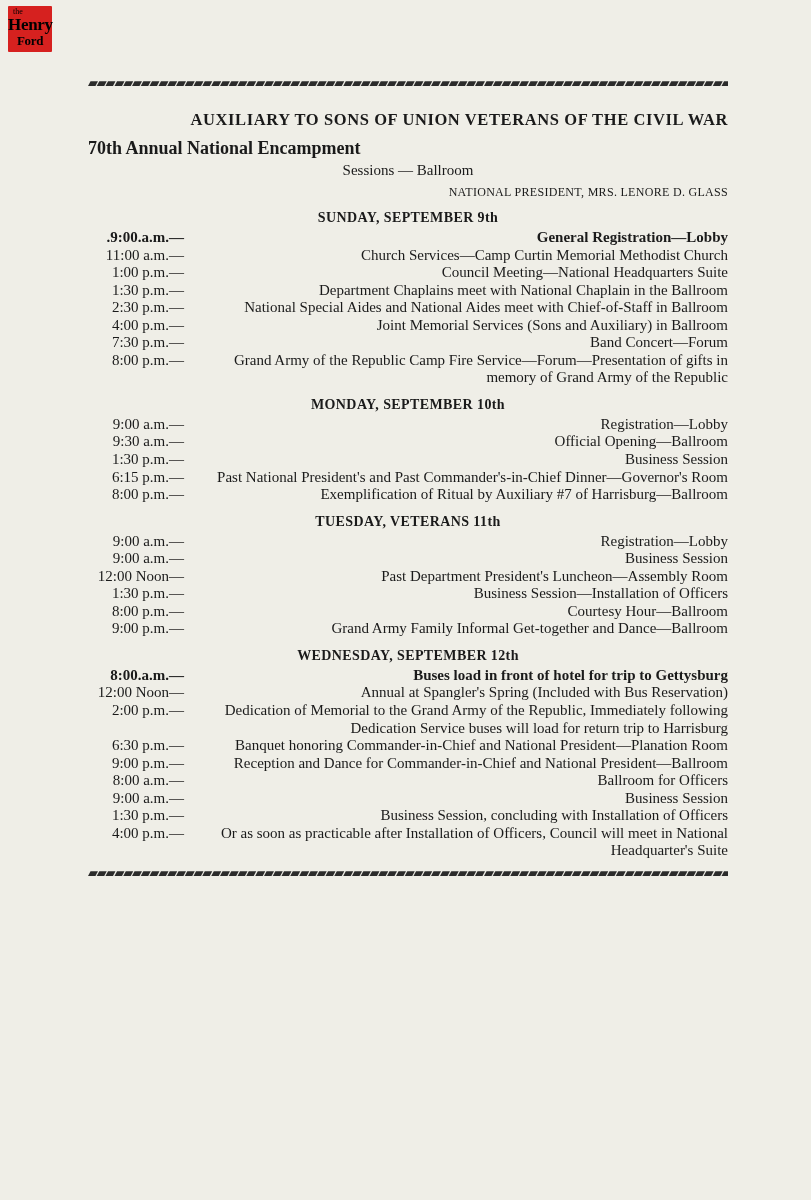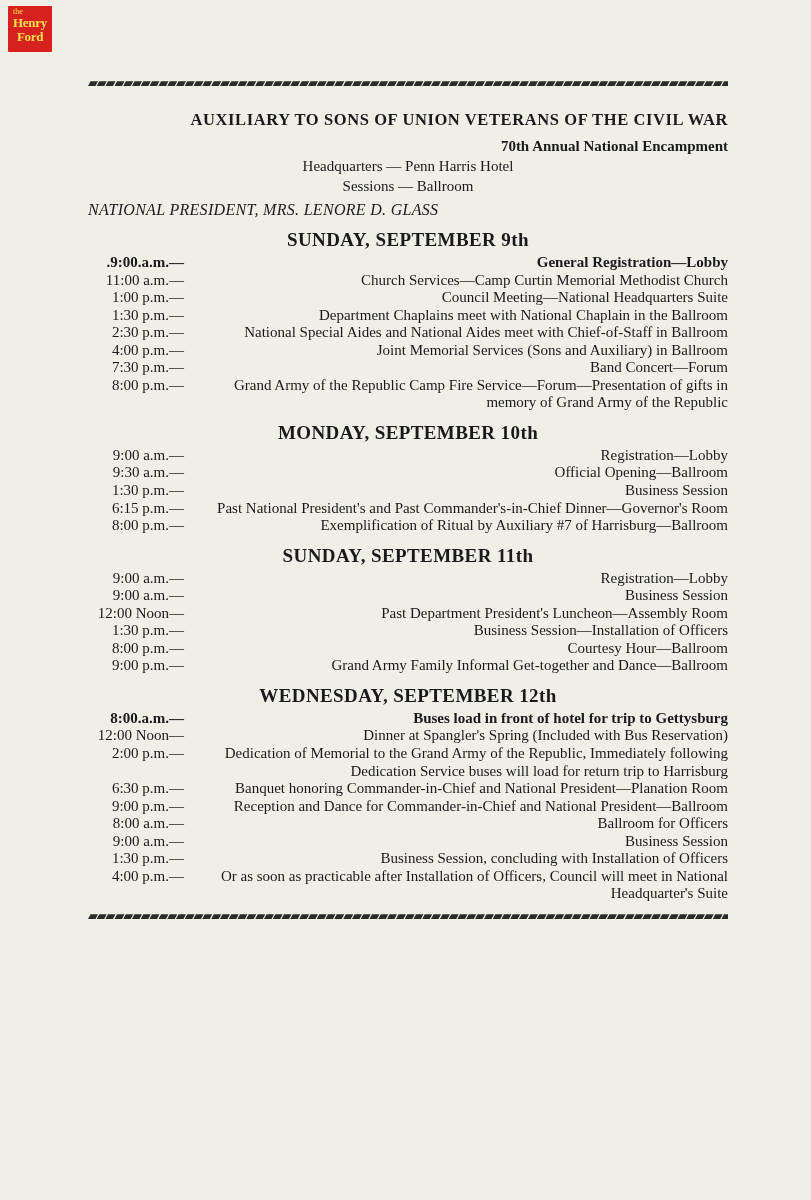--- a/index.html
+++ b/index.html
@@ -17,30 +17,30 @@
   }
 
   
   .logo {
     position: absolute;
     top: 6px;
     left: 8px;
     width: 44px;
     height: 46px;
     background: #d6211f;
-    color: #fde047;
+    color: #000000;
     font-family: "Liberation Serif", serif;
     text-align: center;
     line-height: 1.05;
     padding-top: 2px;
     box-sizing: border-box;
     border-radius: 1px;
   }
   .logo .l1 { font-size: 8px; display:block; text-align:left; padding-left:5px;}
-  .logo .l2 { font-size: 13px; display:block; font-weight: bold; letter-spacing: -0.3px;}
+  .logo .l2 { font-size: 17px; display:block; font-weight: bold; letter-spacing: -0.3px;}
   .logo .l3 { font-size: 13px; display:block; font-weight: bold; letter-spacing: -0.3px;}
 
   
   .page {
     position: absolute;
     left: 88px;
     top: 78px;
     width: 640px;
   }
 
@@ -60,40 +60,39 @@
 
   h1.title {
     font-size: 16.5px;
     font-weight: bold;
     text-align: right;
     letter-spacing: 0.6px;
     margin: 0 0 8px 0;
     font-family: "Liberation Serif", serif;
   }
   .subtitle1 {
-    font-size: 15px;
+    font-size: 18px;
     font-weight: bold;
-    text-align: right;
+    text-align: left;
     margin: 0 0 3px 0;
   }
   .subtitle2, .subtitle3 {
     font-size: 15px;
     text-align: center;
     margin: 0 0 3px 0;
   }
   .president {
-    font-size: 16px;
-    text-align: left;
+    font-size: 12px;
+    text-align: right;
     letter-spacing: 0.3px;
     margin: 6px 0 10px 0;
-    font-style: italic;
   }
 
   h2.day {
-    font-size: 19px;
+    font-size: 14px;
     font-weight: bold;
     text-align: center;
     letter-spacing: 0.4px;
     margin: 10px 0 3px 0;
   }
 
   table.sched {
     width: 100%;
     border-collapse: collapse;
     font-size: 15px;
@@ -127,21 +126,20 @@
   <span class="l2">Henry</span>
   <span class="l3">Ford</span>
 </div>
 
 <div class="page">
 
   <div class="rule rule-top">▰▰▰▰▰▰▰▰▰▰▰▰▰▰▰▰▰▰▰▰▰▰▰▰▰▰▰▰▰▰▰▰▰▰▰▰▰▰▰▰▰▰▰▰▰▰▰▰▰▰▰▰▰▰▰▰▰▰▰▰▰▰▰▰▰▰▰▰▰▰▰▰▰▰▰▰</div>
 
   <h1 class="title">AUXILIARY TO SONS OF UNION VETERANS OF THE CIVIL WAR</h1>
   <div class="subtitle1">70th Annual National Encampment</div>
-  <div class="subtitle2">Headquarters — Penn Harris Hotel</div>
   <div class="subtitle3">Sessions — Ballroom</div>
   <div class="president">NATIONAL PRESIDENT, MRS. LENORE D. GLASS</div>
 
   <div id="schedule-root">
       <h2 class="day">SUNDAY, SEPTEMBER 9th</h2>
       <table class="sched">
         <tbody>
           <tr class="bold">
             <td class="time">.9:00.a.m.—</td>
             <td class="desc">General Registration—Lobby</td>
@@ -194,21 +192,21 @@
           <tr>
             <td class="time">6:15 p.m.—</td>
             <td class="desc">Past National President's and Past Commander's-in-Chief Dinner—Governor's Room</td>
           </tr>
           <tr>
             <td class="time">8:00 p.m.—</td>
             <td class="desc">Exemplification of Ritual by Auxiliary #7 of Harrisburg—Ballroom</td>
           </tr>
         </tbody>
       </table>
-      <h2 class="day">SUNDAY, SEPTEMBER 11th</h2>
+      <h2 class="day">TUESDAY, VETERANS 11th</h2>
       <table class="sched">
         <tbody>
           <tr>
             <td class="time">9:00 a.m.—</td>
             <td class="desc">Registration—Lobby</td>
           </tr>
           <tr>
             <td class="time">9:00 a.m.—</td>
             <td class="desc">Business Session</td>
           </tr>
@@ -232,21 +230,21 @@
       </table>
       <h2 class="day">WEDNESDAY, SEPTEMBER 12th</h2>
       <table class="sched">
         <tbody>
           <tr class="bold">
             <td class="time">8:00.a.m.—</td>
             <td class="desc">Buses load in front of hotel for trip to Gettysburg</td>
           </tr>
           <tr>
             <td class="time">12:00 Noon—</td>
-            <td class="desc">Dinner at Spangler's Spring (Included with Bus Reservation)</td>
+            <td class="desc">Annual at Spangler's Spring (Included with Bus Reservation)</td>
           </tr>
           <tr>
             <td class="time">2:00 p.m.—</td>
             <td class="desc">Dedication of Memorial to the Grand Army of the Republic, Immediately following Dedication Service buses will load for return trip to Harrisburg</td>
           </tr>
           <tr>
             <td class="time">6:30 p.m.—</td>
             <td class="desc">Banquet honoring Commander-in-Chief and National President—Planation Room</td>
           </tr>
           <tr>

